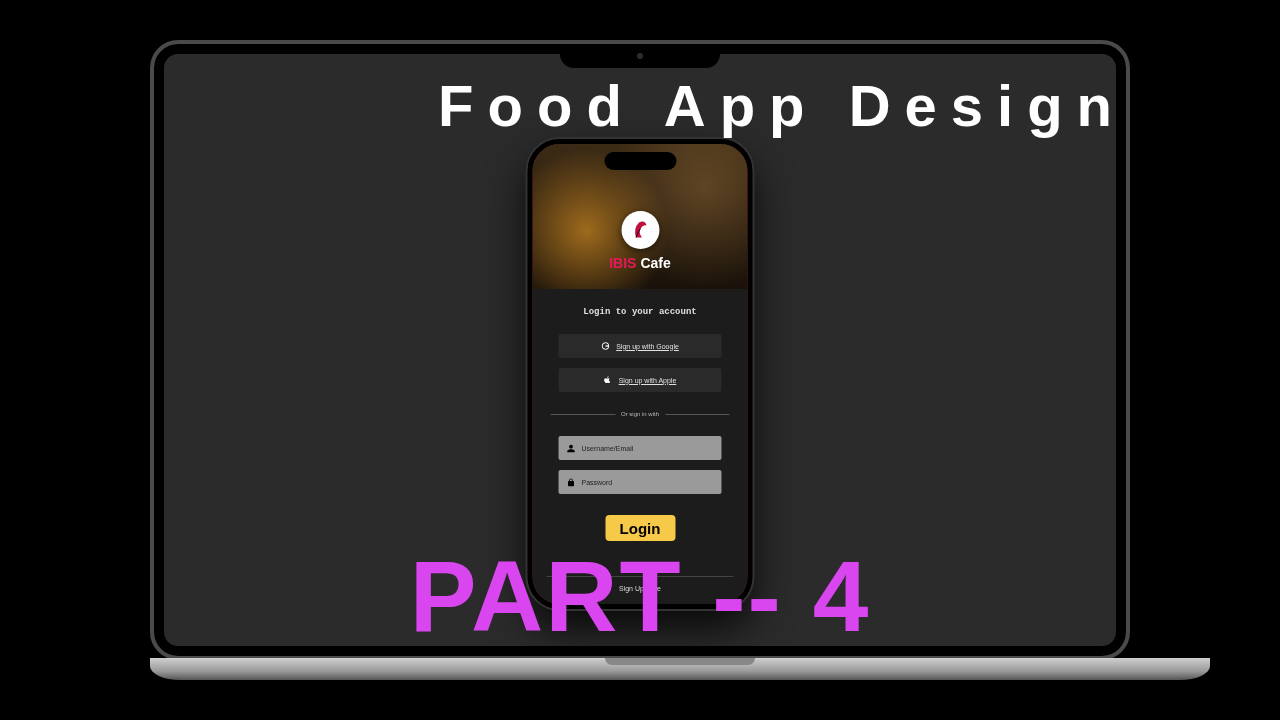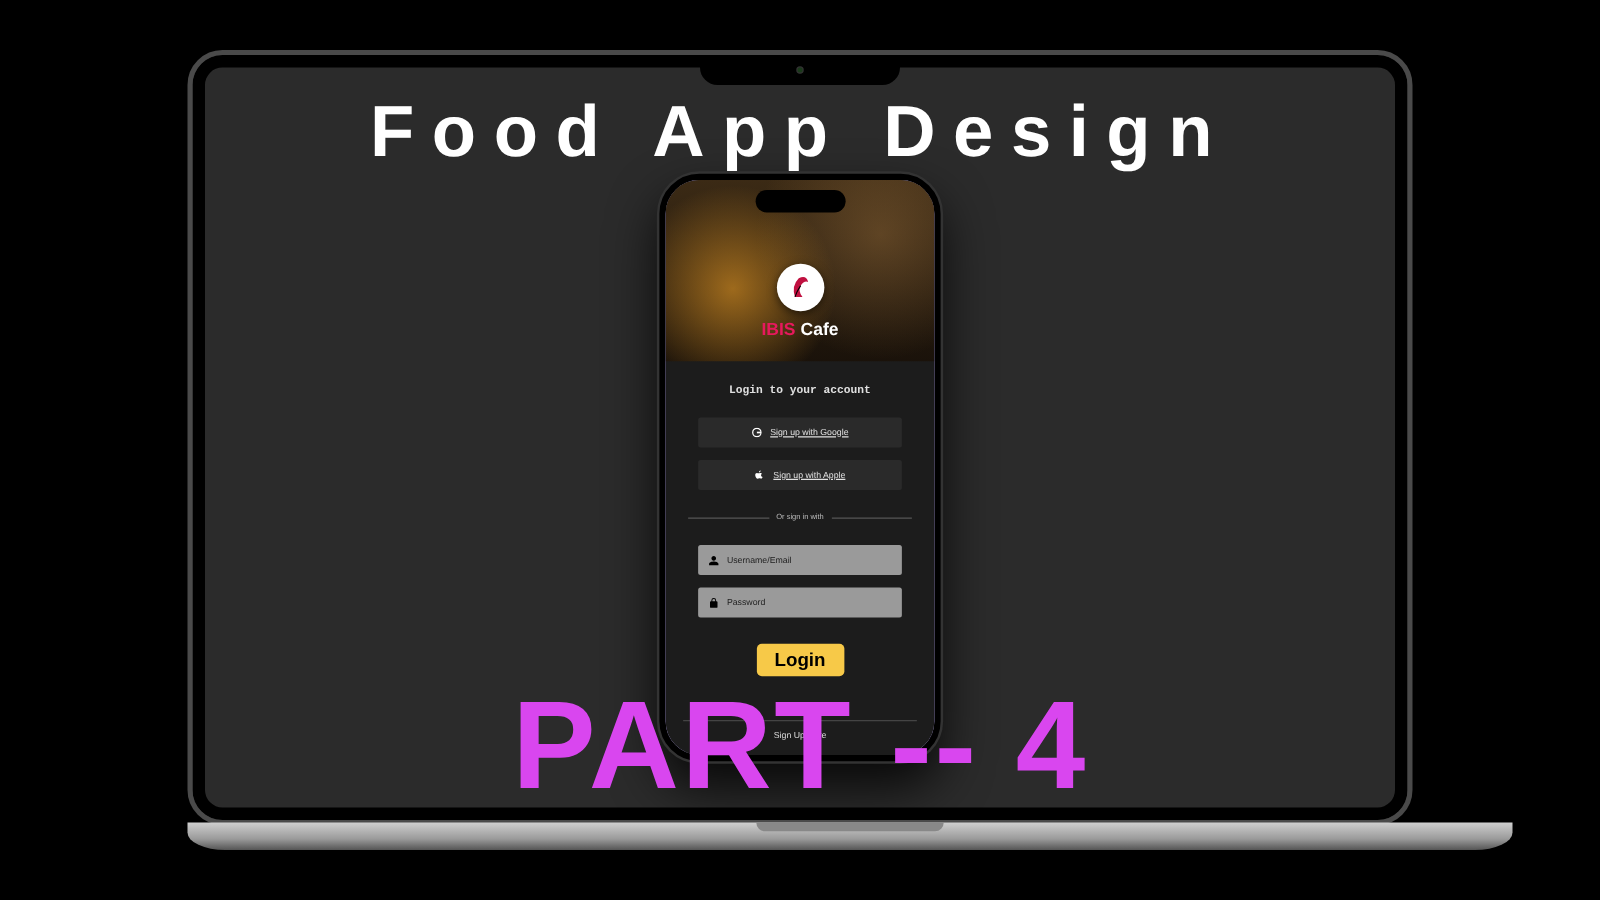--- a/index.html
+++ b/index.html
@@ -60,21 +60,21 @@
   width: 150px; height: 7px;
   background: #888;
   border-radius: 0 0 10px 10px;
 }
 
 
 .title-top {
   position: absolute;
   top: 28px;
   left: 0; right: 0;
-  text-align: center;
+  text-align: right;
   color: #fff;
   font-weight: 900;
   font-size: 58px;
   letter-spacing: 14px;
   z-index: 20;
 }
 .title-bottom {
   position: absolute;
   bottom: 10px;
   left: 0; right: 0;
@@ -89,21 +89,21 @@
 }
 
 
 .phone {
   position: absolute;
   top: 95px;
   left: 50%;
   transform: translateX(-50%);
   width: 225px;
   height: 470px;
-  background: #c4b5fd;
+  background: #7f1d1d;
   border: 5px solid #000;
   border-radius: 32px;
   box-shadow: 0 0 0 2px #333, 0 20px 40px rgba(0,0,0,0.8);
   overflow: hidden;
   z-index: 10;
 }
 .phone-notch {
   position: absolute;
   top: 8px; left: 50%; transform: translateX(-50%);
   width: 72px; height: 18px;

